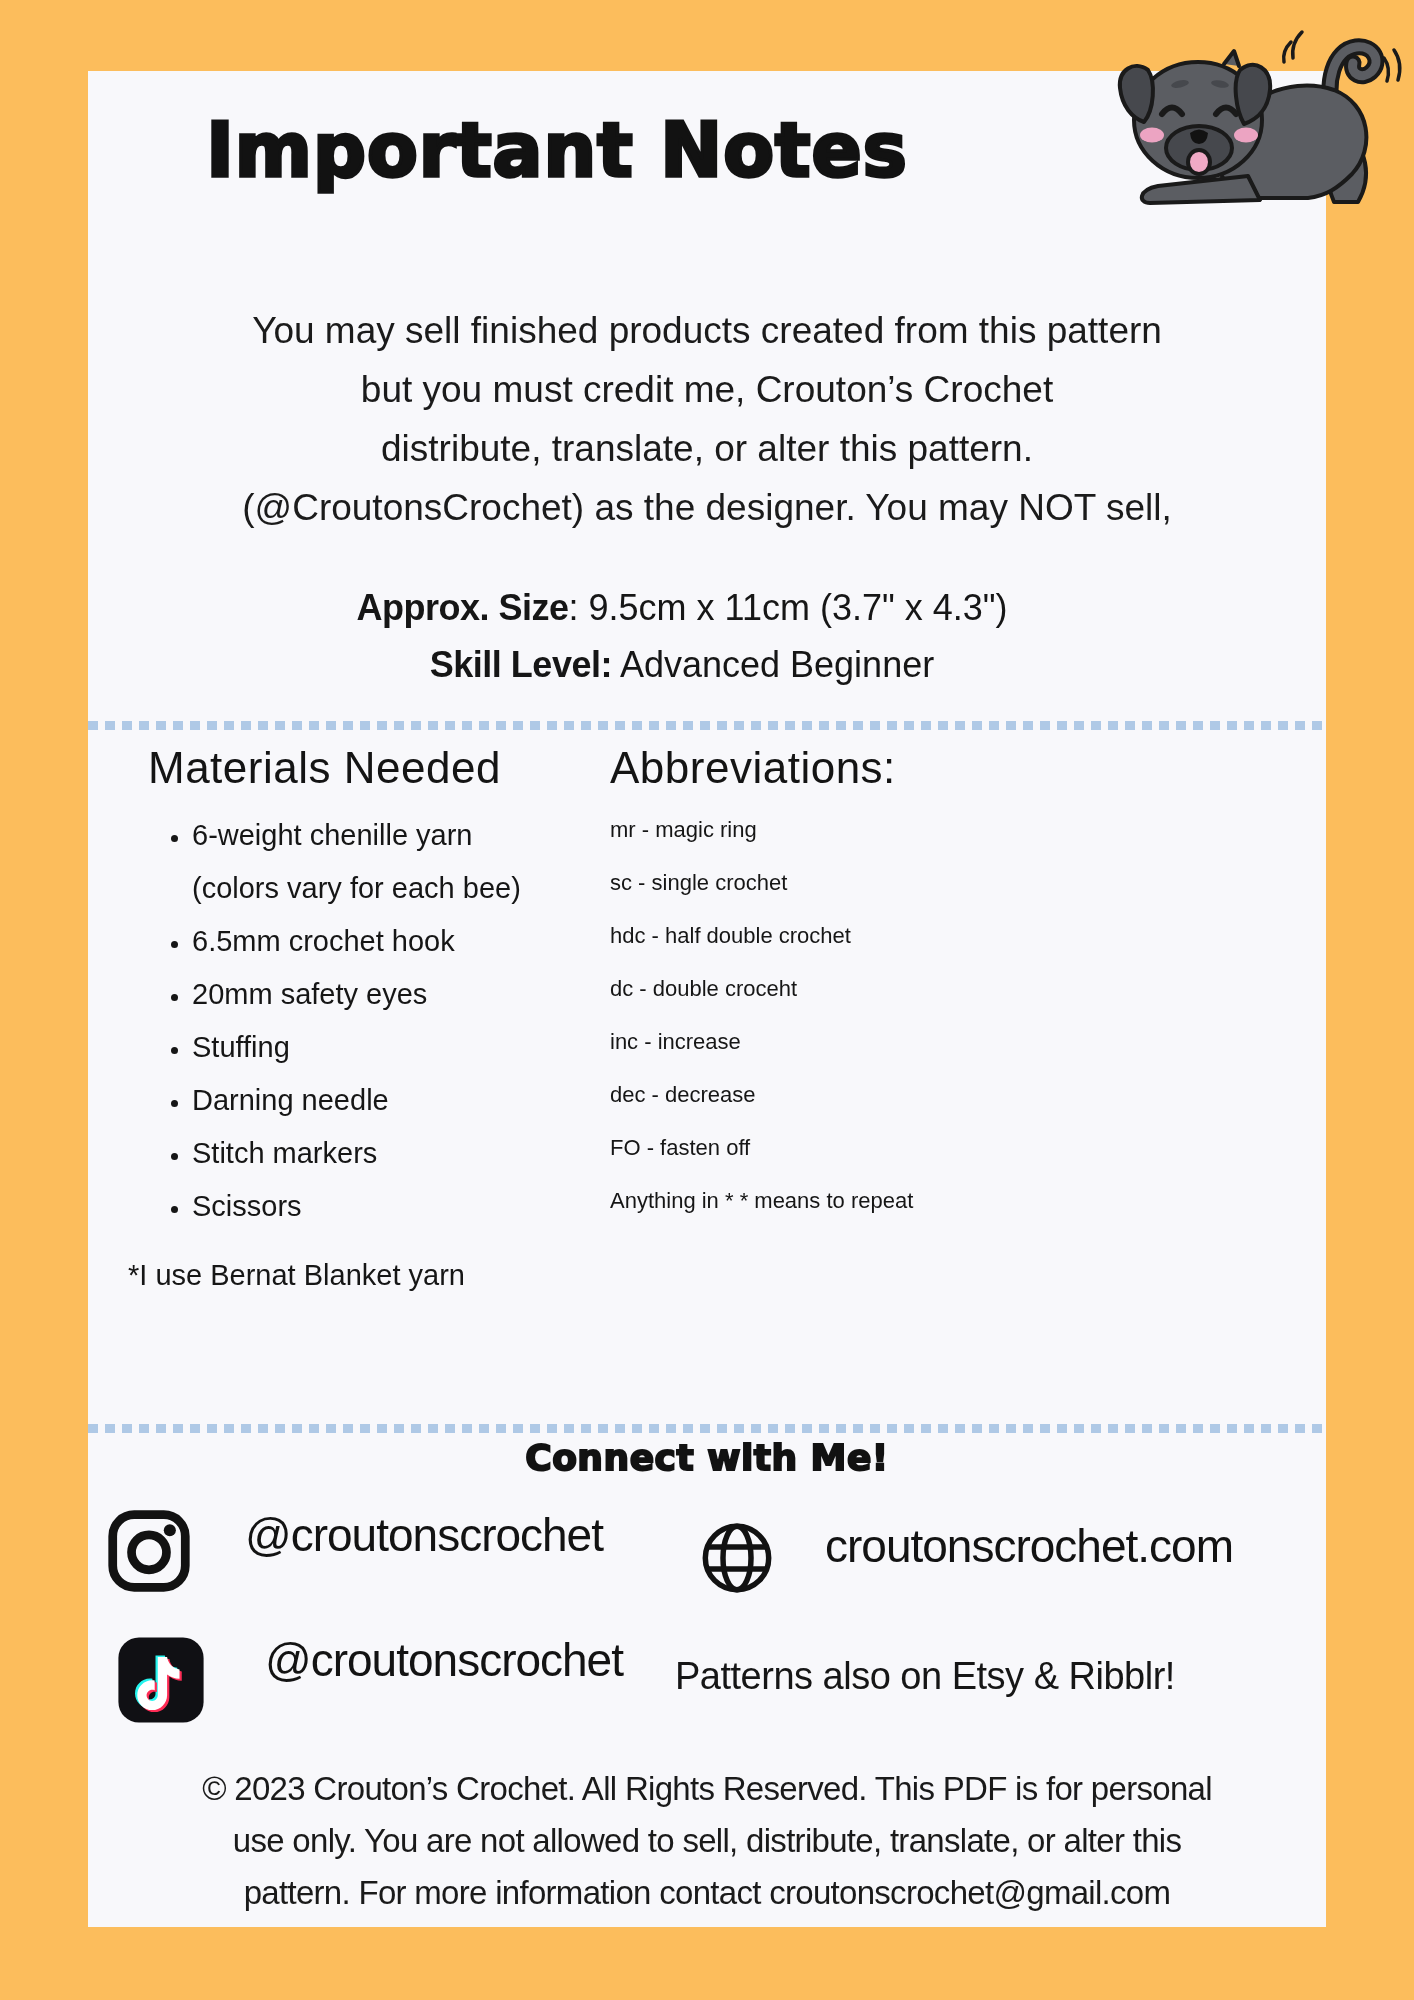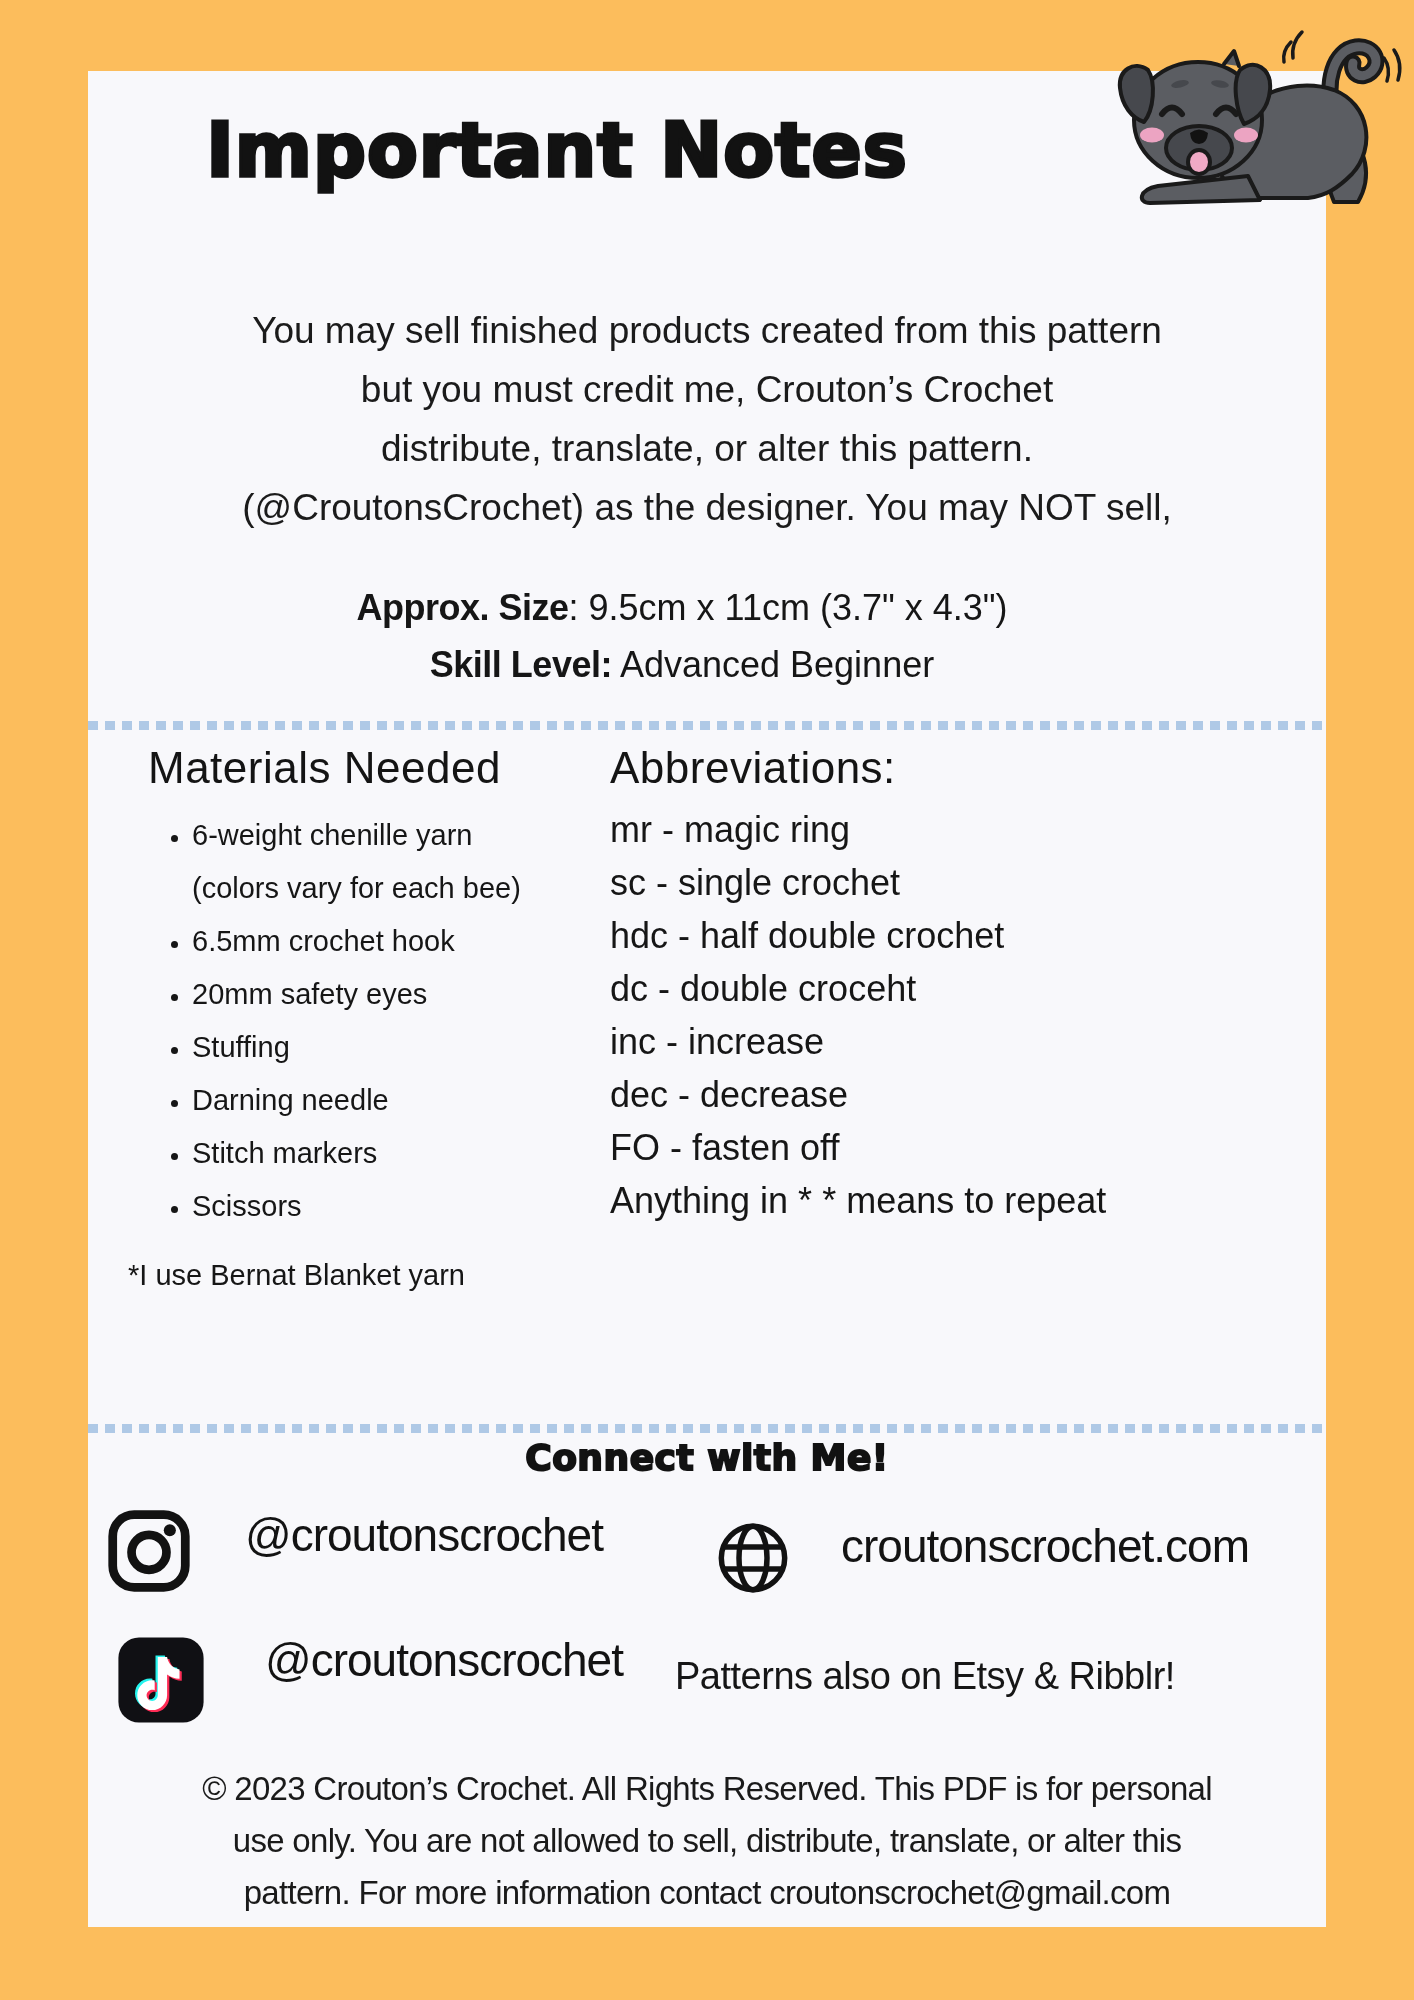--- a/index.html
+++ b/index.html
@@ -54,35 +54,35 @@
   .materials { position:absolute; left:60px; top:672px; width:440px; }
   .col-heading { font-size:44px; font-weight:400; letter-spacing:0.5px; color:#141414; }
   .materials .col-heading { margin-bottom:16px; }
   .materials ul { margin:0; padding-left:44px; font-size:29px; line-height:53px; }
   .materials li { white-space:pre-line; }
   .materials li::marker { font-size:24px; }
   .footnote { margin-top:26px; margin-left:-20px; font-size:29px; }
 
   .abbrev { position:absolute; left:522px; top:672px; right:24px; }
   .abbrev .col-heading { margin-bottom:10px; }
-  .abbrev-line { font-size:36px; line-height:53px; }
+  .abbrev-line { font-size:22px; line-height:53px; }
 
   
   .connect-heading { top:1366px; text-align:center; }
   .connect-heading span {
     font-family:"DejaVu Sans", sans-serif;
     font-weight:bold;
     font-size:36px;
     -webkit-text-stroke:2px #121212;
     letter-spacing:0.5px;
     color:#121212;
   }
   .social-row { position:absolute; display:flex; align-items:flex-start;gap:27px; }
   .row-ig     { top:1437px; left:18px;  height:112px; }
-  .row-web    { top:1448px; left:626px; height:90px; }
+  .row-web    { top:1448px; left:610px; height:90px; }
   .row-tt     { top:1562px; left:26px;  height:95px; }
   .row-etsy   { top:1584px; left:540px; height:56px; }
   .social-text { font-size:46px; letter-spacing:-1px; color:#131313; }
   .row-ig .social-text  { margin-left:26px; }
   .row-web .social-text { margin-left:22px; }
   .row-tt .social-text  { margin-left:30px; }
   .patterns-note { font-size:38px; letter-spacing:-0.5px;margin-left:47px; }
 
   
   .copyright { top:1692px; text-align:center; font-size:33px; line-height:52px; letter-spacing:-0.7px; color:#1a1a1a; }

